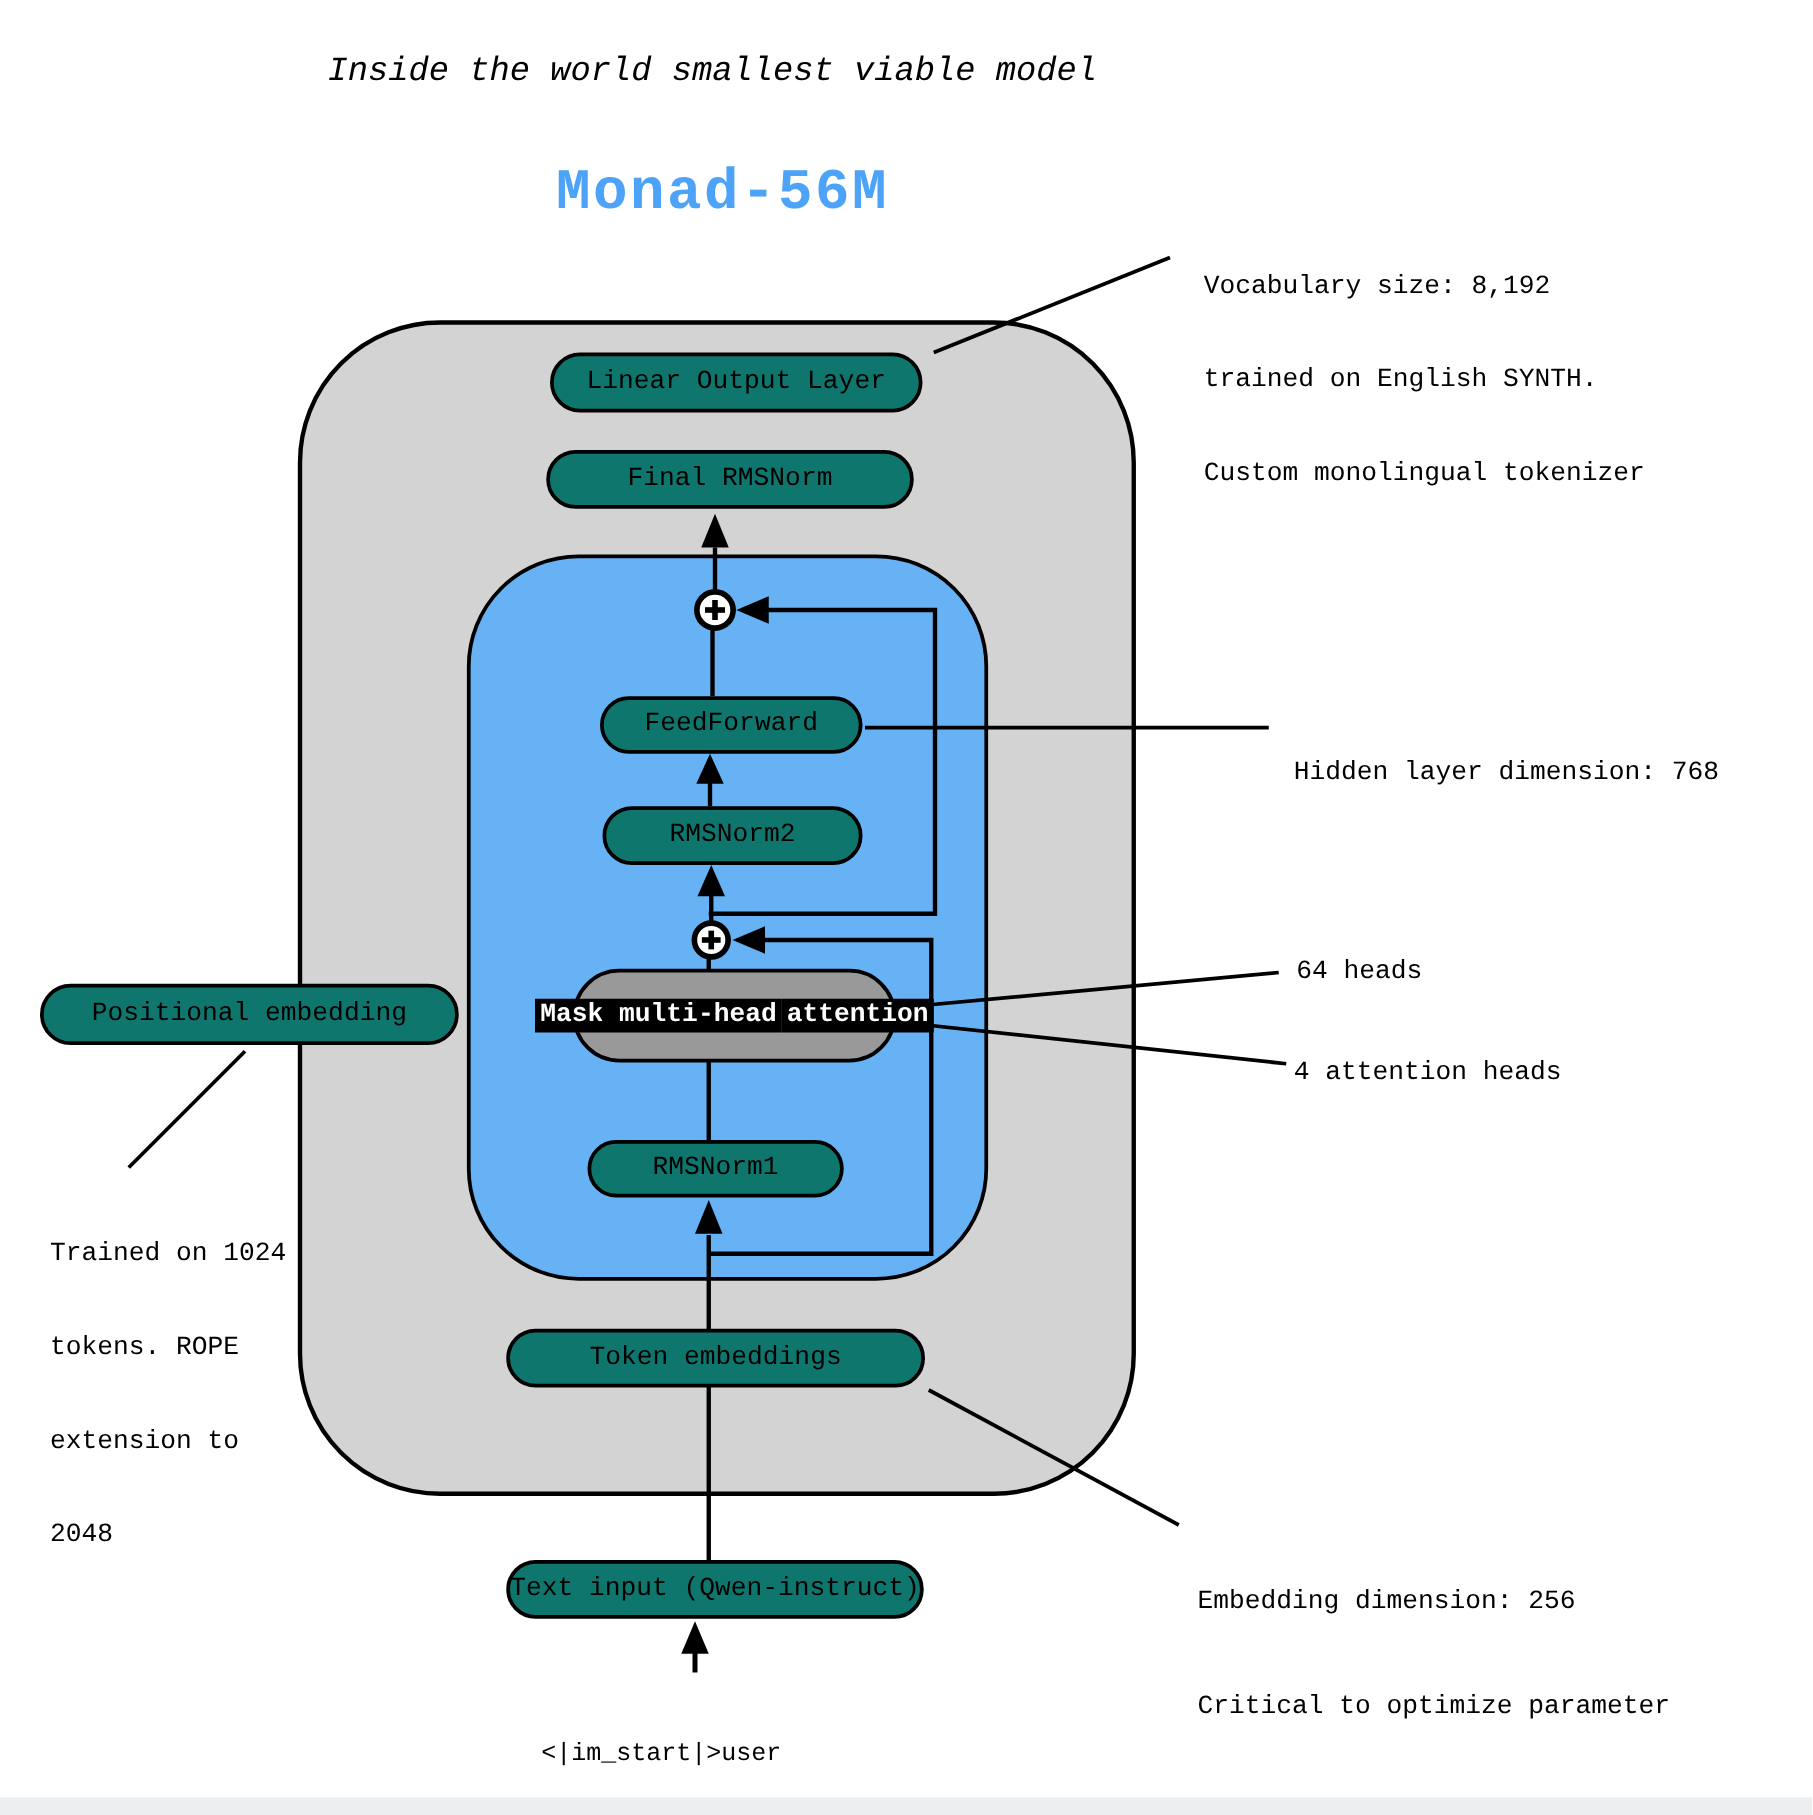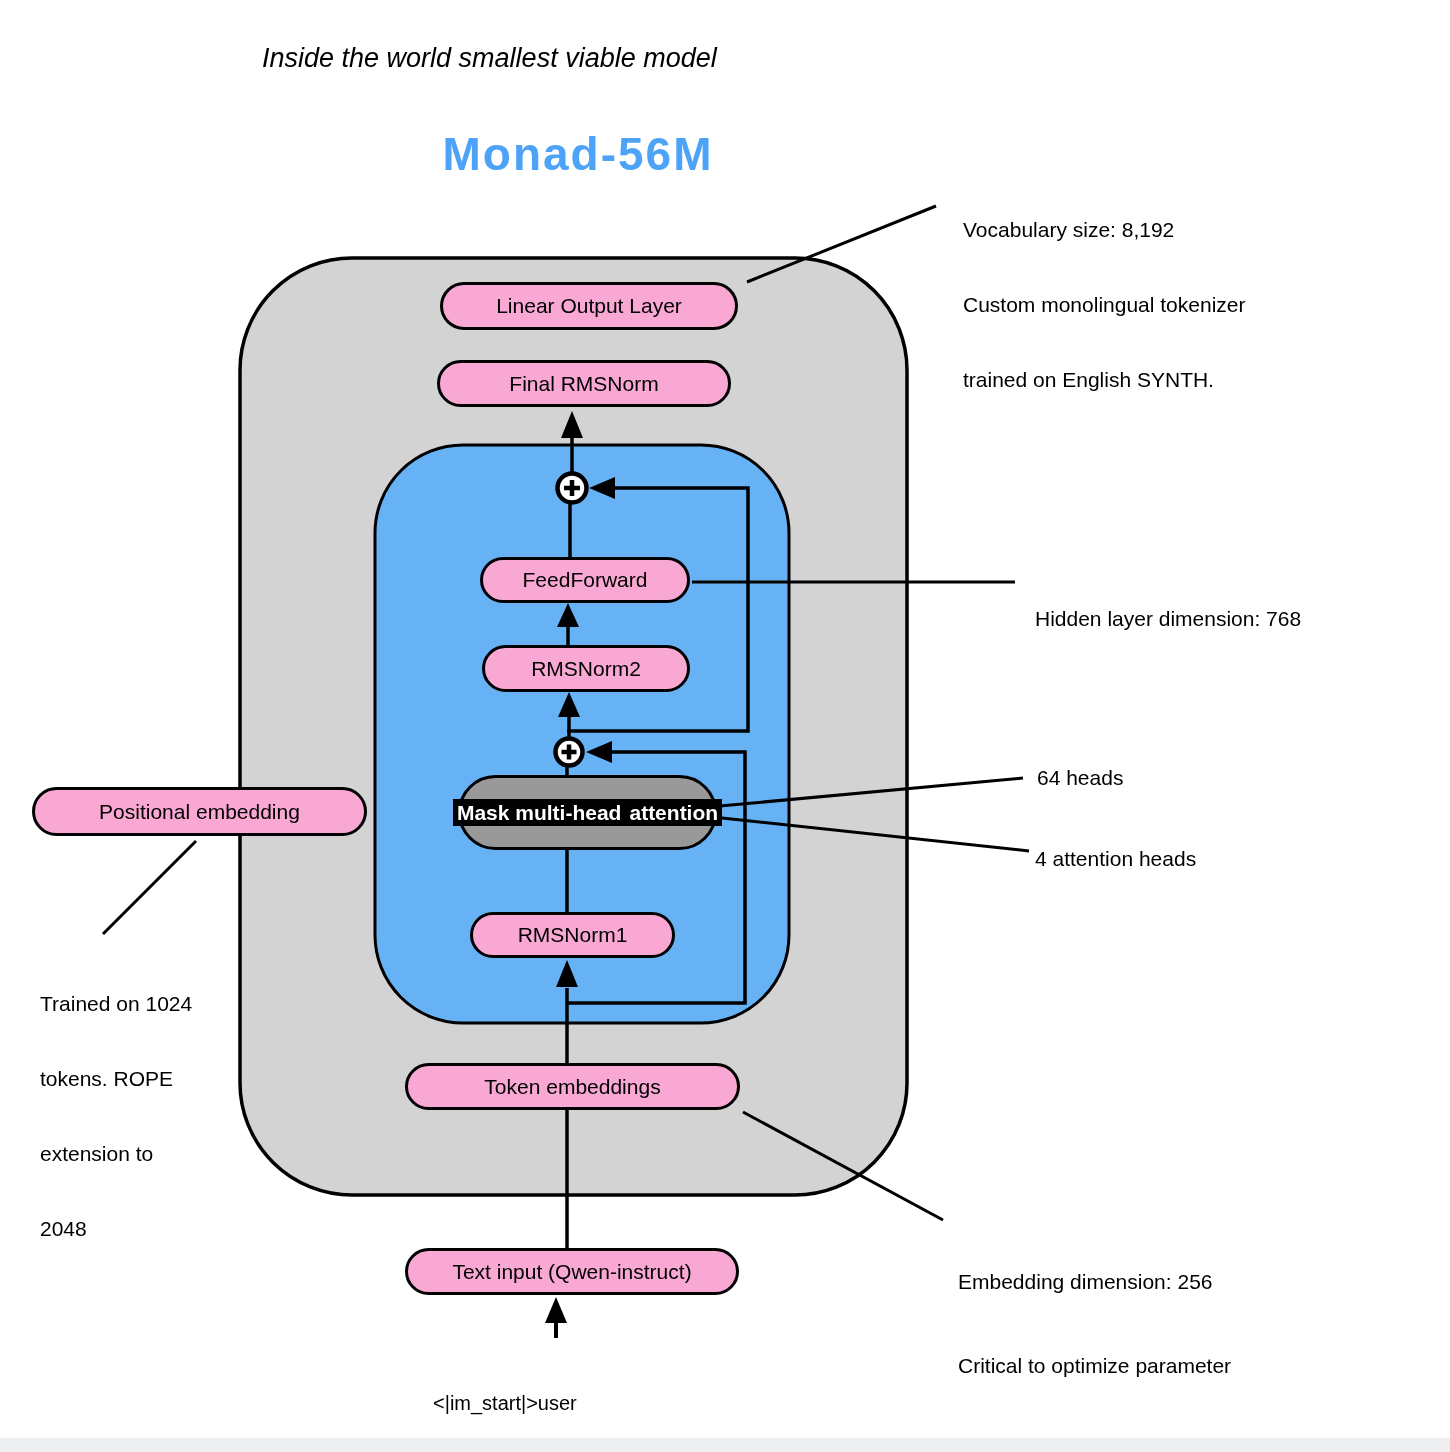--- a/index.html
+++ b/index.html
@@ -1,22 +1,22 @@
 <!DOCTYPE html>
 <html><head>
 <meta charset="utf-8">
 <style>
   html,body{margin:0;padding:0;background:#fff;}
   #stage{
     position:relative;width:1450px;height:1452px;overflow:hidden;background:#ffffff;
-    font-family:Liberation Sans, sans-serif;color:#000;
+    font-family:Liberation Mono, monospace;color:#000;
   }
   #wires{position:absolute;left:0;top:0;z-index:1;}
   .pill{
-    position:absolute;z-index:2;background:#f9a8d4;border:3px solid #000;border-radius:999px;
+    position:absolute;z-index:2;background:#0f766e;border:3px solid #000;border-radius:999px;
     display:flex;align-items:center;justify-content:center;
     font-size:21px;white-space:nowrap;line-height:1.1;box-sizing:border-box;
   }
   .pill.gray{flex-direction:row;}
   .hl{padding:0 4px;font-weight:bold;line-height:27px;}
   .txt{position:absolute;z-index:3;font-size:21px;line-height:25px;white-space:pre;}
   .subtitle{font-style:italic;font-size:27px;line-height:32px;}
   .title{
     font-size:46px;font-weight:bold;letter-spacing:2px;text-align:center;line-height:48px;
   }
@@ -119,22 +119,22 @@
   <div class="pill" style="left:32px;top:787px;width:335px;height:49px;">
     <span>Positional embedding</span>
   </div>
 
   <div class="pill" style="left:405px;top:1248px;width:334px;height:47px;">
     <span>Text input (Qwen-instruct)</span>
   </div>
 
   <div class="txt" style="left:963px;top:167px;">
     <div>Vocabulary size: 8,192</div>
+    <div>trained on English SYNTH.</div>
     <div>Custom monolingual tokenizer</div>
-    <div>trained on English SYNTH.</div>
   </div>
 
   <div class="txt" style="left:1035px;top:570px;margin-top:36px;">Hidden layer dimension: 768</div>
 
   <div class="txt" style="left:1037px;top:765px;text-align:center;">64 heads</div>
 
   <div class="txt" style="left:1035px;top:846px;">4 attention heads</div>
 
   <div class="txt" style="left:10px;top:941px;margin-left:30px;">
     <div>Trained on 1024</div>

